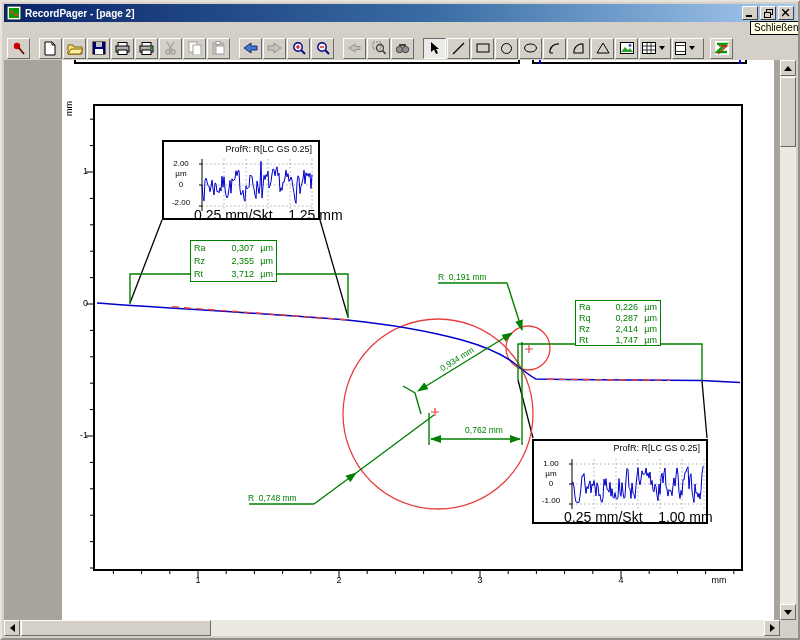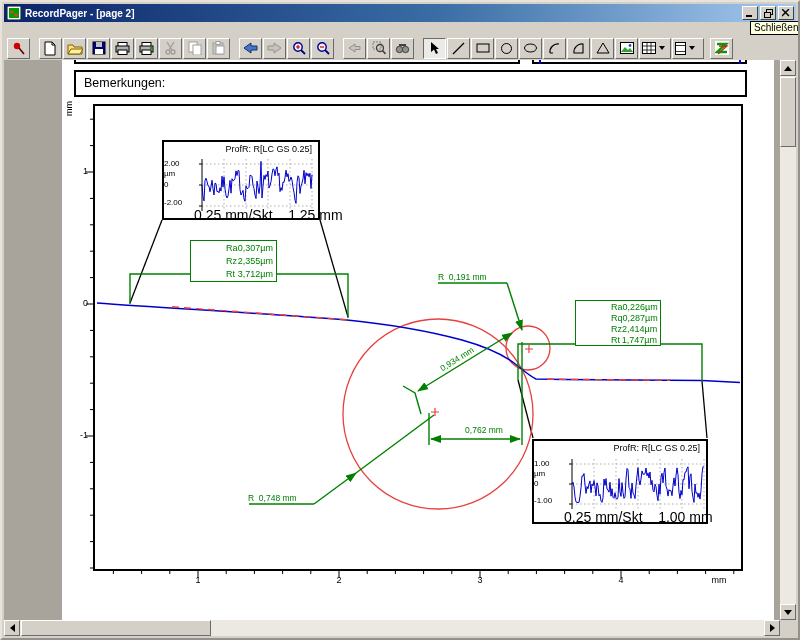--- a/index.html
+++ b/index.html
@@ -44,31 +44,31 @@
   #chartsvg{position:absolute;left:0;top:0;width:712px;height:568px;}
   
   .ylab{position:absolute;width:24px;text-align:right;font-size:9px;color:#000;}
   .xlab{position:absolute;width:22px;text-align:center;font-size:9px;color:#000;}
   #ymm{position:absolute;left:-3px;top:52px;font-size:9px;transform:rotate(-90deg);}
   
   .inset{position:absolute;background:#fff;border:2px solid #000;}
   #inset1{left:100px;top:86px;width:158px;height:80px;}
   #inset2{left:470px;top:385px;width:176px;height:85px;}
   .inset .ititle{position:absolute;left:0;right:6px;top:2px;text-align:right;font-size:9px;color:#000;}
-  .inset .iyl{position:absolute;width:34px;text-align:left;font-size:8px;color:#000;}
+  .inset .iyl{position:absolute;width:34px;text-align:center;font-size:8px;color:#000;}
   .inset .ixl{position:absolute;left:30px;right:0;text-align:center;font-size:14px;color:#000;white-space:pre;}
   .inset svg{position:absolute;left:0;top:0;}
   
   .gtable{position:absolute;border:1px solid #008000;background:#fff;color:#008000;font-size:9px;}
   #gtable1{left:128px;top:186px;width:87px;height:42px;padding:1px 3px;}
   #gtable2{left:513px;top:246px;width:86px;height:46px;padding:1px 3px;}
   .grow{display:flex;}
   #gtable1 .grow{height:13px;line-height:13px;}
   #gtable2 .grow{height:11px;line-height:11px;}
-  .gp{width:20px;margin-left:32px;}
+  .gp{width:20px;}
   .gv{flex:1;text-align:right;}
   .gu{width:19px;text-align:right;}
   
   .dimlab{position:absolute;color:#008000;font-size:8.5px;white-space:pre;}
   
   .sb{position:absolute;background:#ece9e2;}
   #vsb{right:2px;top:58px;width:16px;bottom:18px;}
   #hsb{left:2px;bottom:2px;height:16px;right:18px;}
   .sbtn{position:absolute;width:16px;height:16px;background:#d4d0c8;border:1px solid;
     border-color:#fff #6a6a6a #6a6a6a #fff;display:flex;align-items:center;justify-content:center;}
@@ -296,23 +296,20 @@
   </div>
 
   <div id="workspace">
     <div id="page">
 
       <div class="cutbox" style="left:12px;width:446px;"></div>
       <div class="cutbox" style="left:470px;width:215px;"></div>
       <div class="bluemark" style="left:477px;"></div>
       <div class="bluemark" style="left:677px;"></div>
 
-      <div id="bembox">
-        <div class="lbl">Bemerkungen:</div>
-      </div>
 
       <svg id="chartsvg" viewBox="0 0 712 568">
         <defs>
           <marker id="ah" markerWidth="11" markerHeight="9" refX="10" refY="4" orient="auto-start-reverse" markerUnits="userSpaceOnUse">
             <path d="M0,0 L11,4 L0,8 z" fill="#008000"></path>
           </marker>
         </defs>
 
         <rect x="32" y="51" width="648" height="465" fill="none" stroke="#000" stroke-width="2"></rect>
         <g id="xticks" stroke="#000" stroke-width="1">

